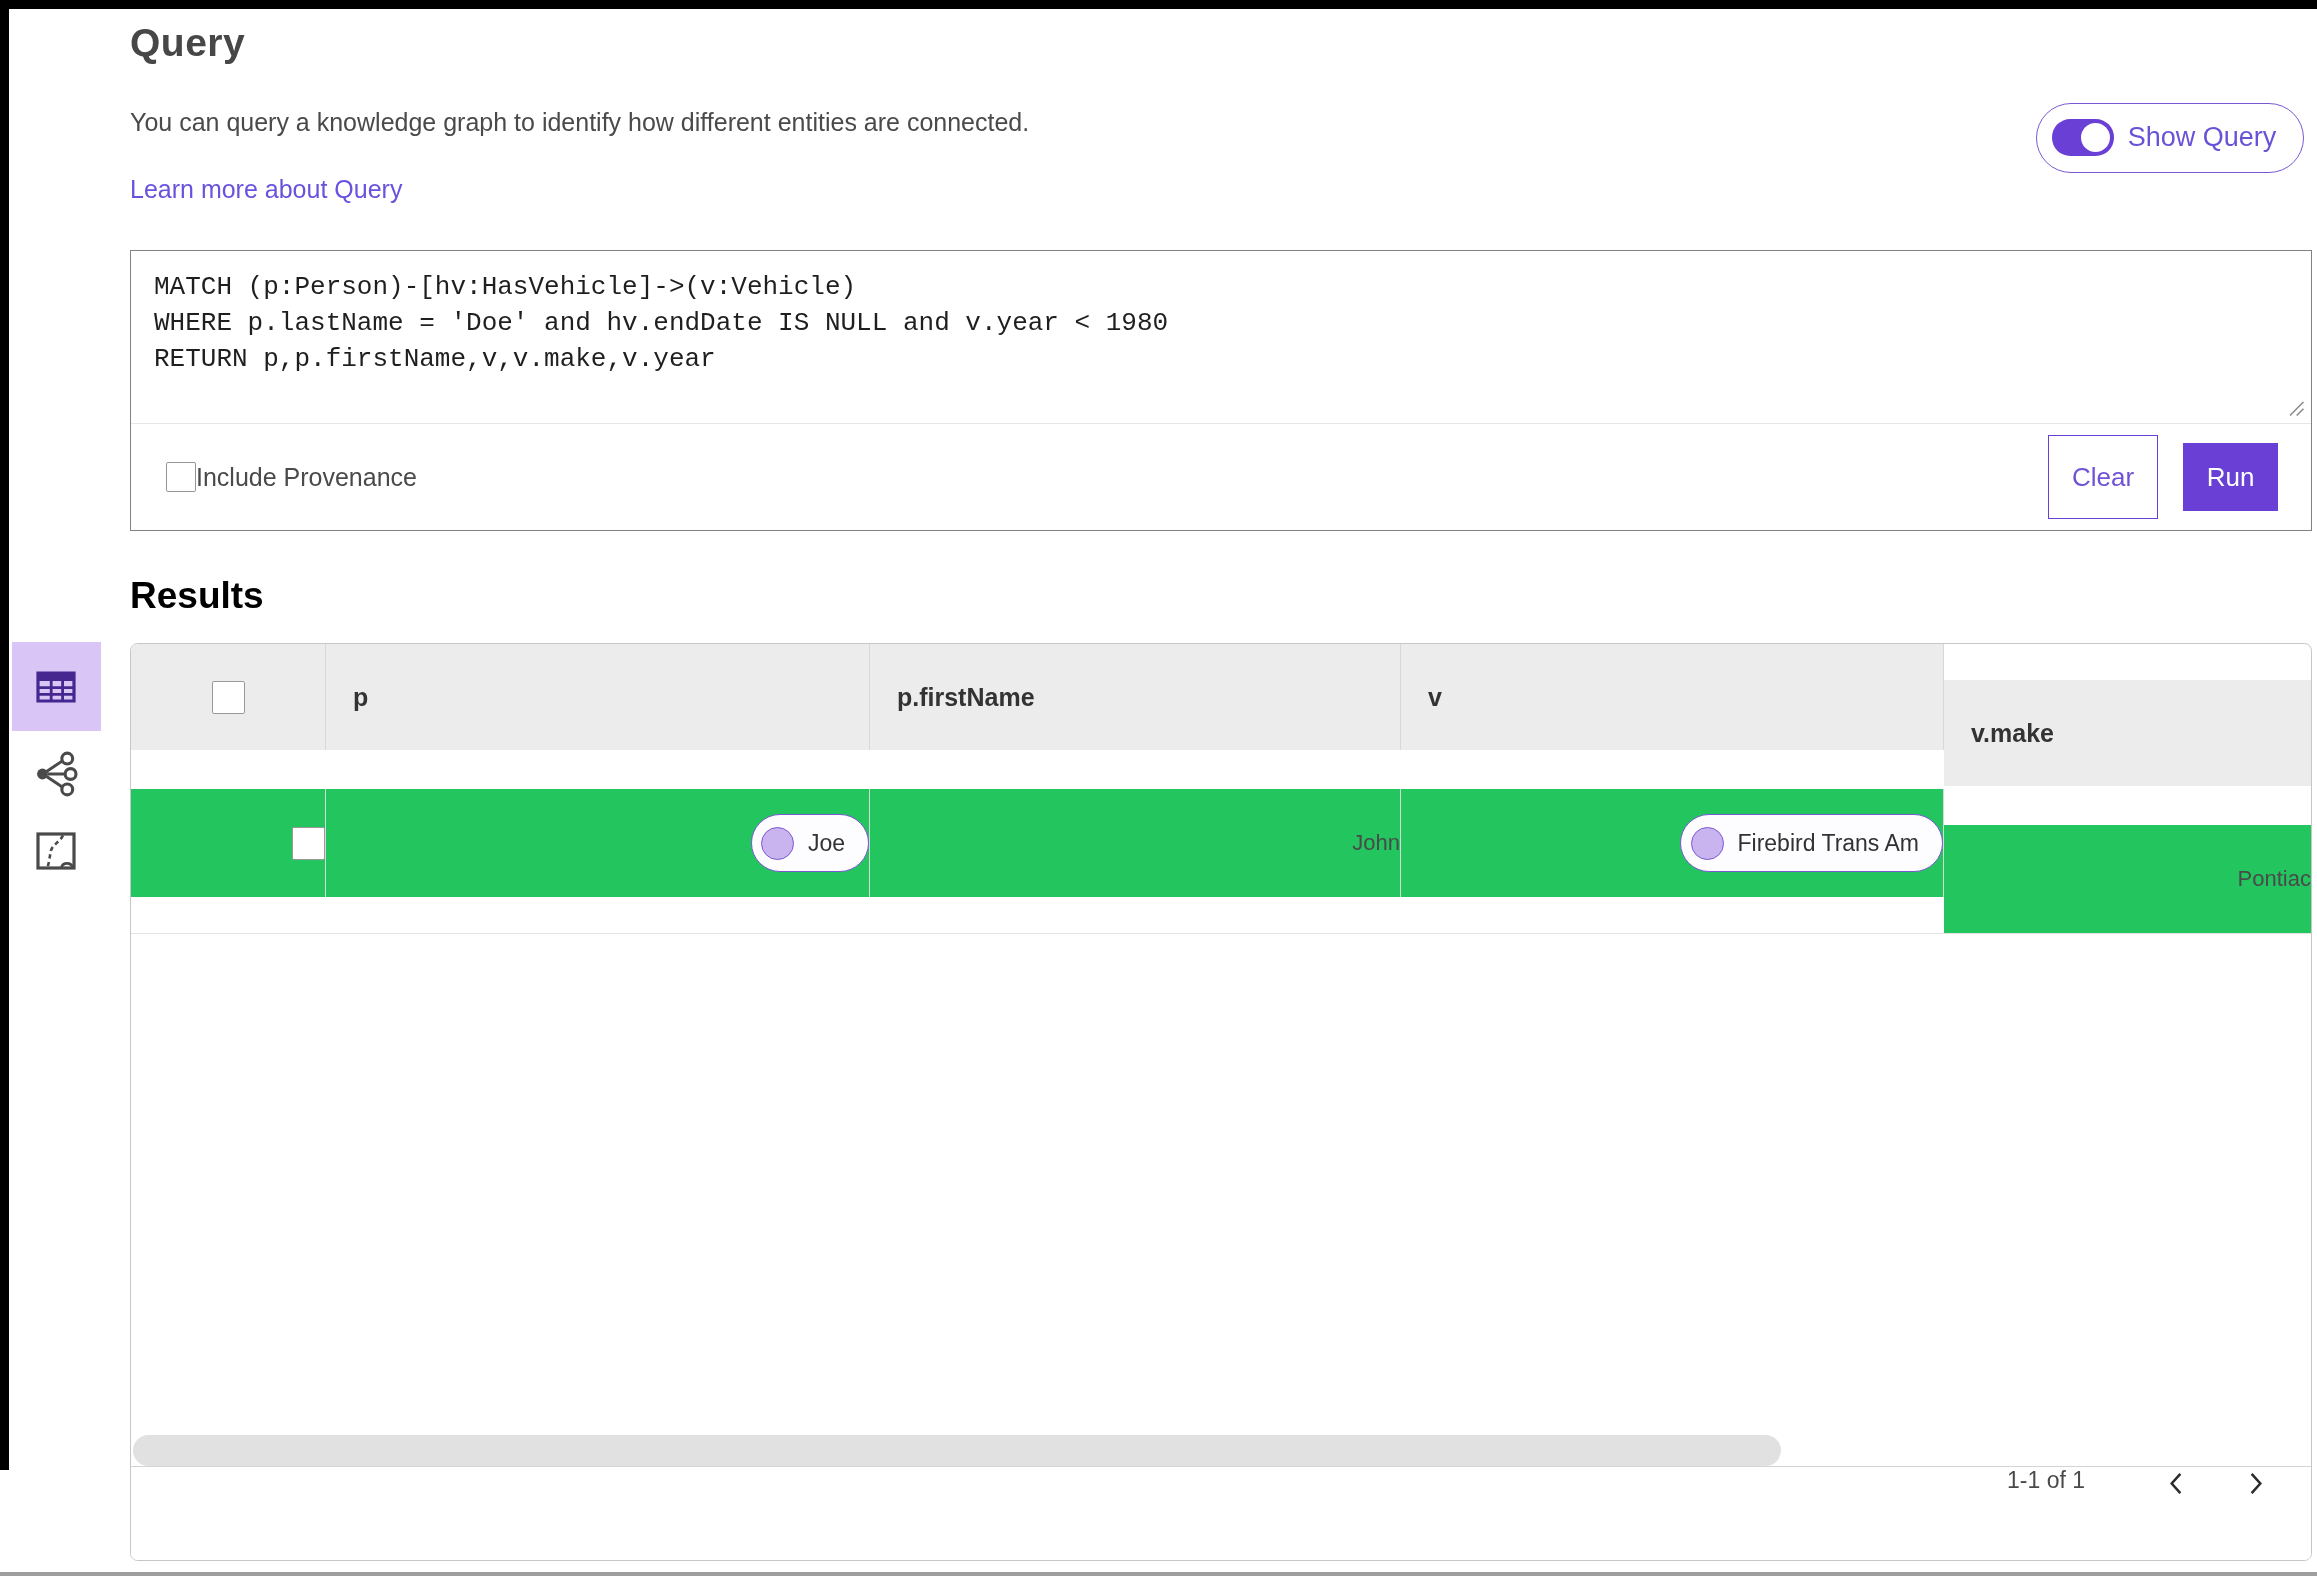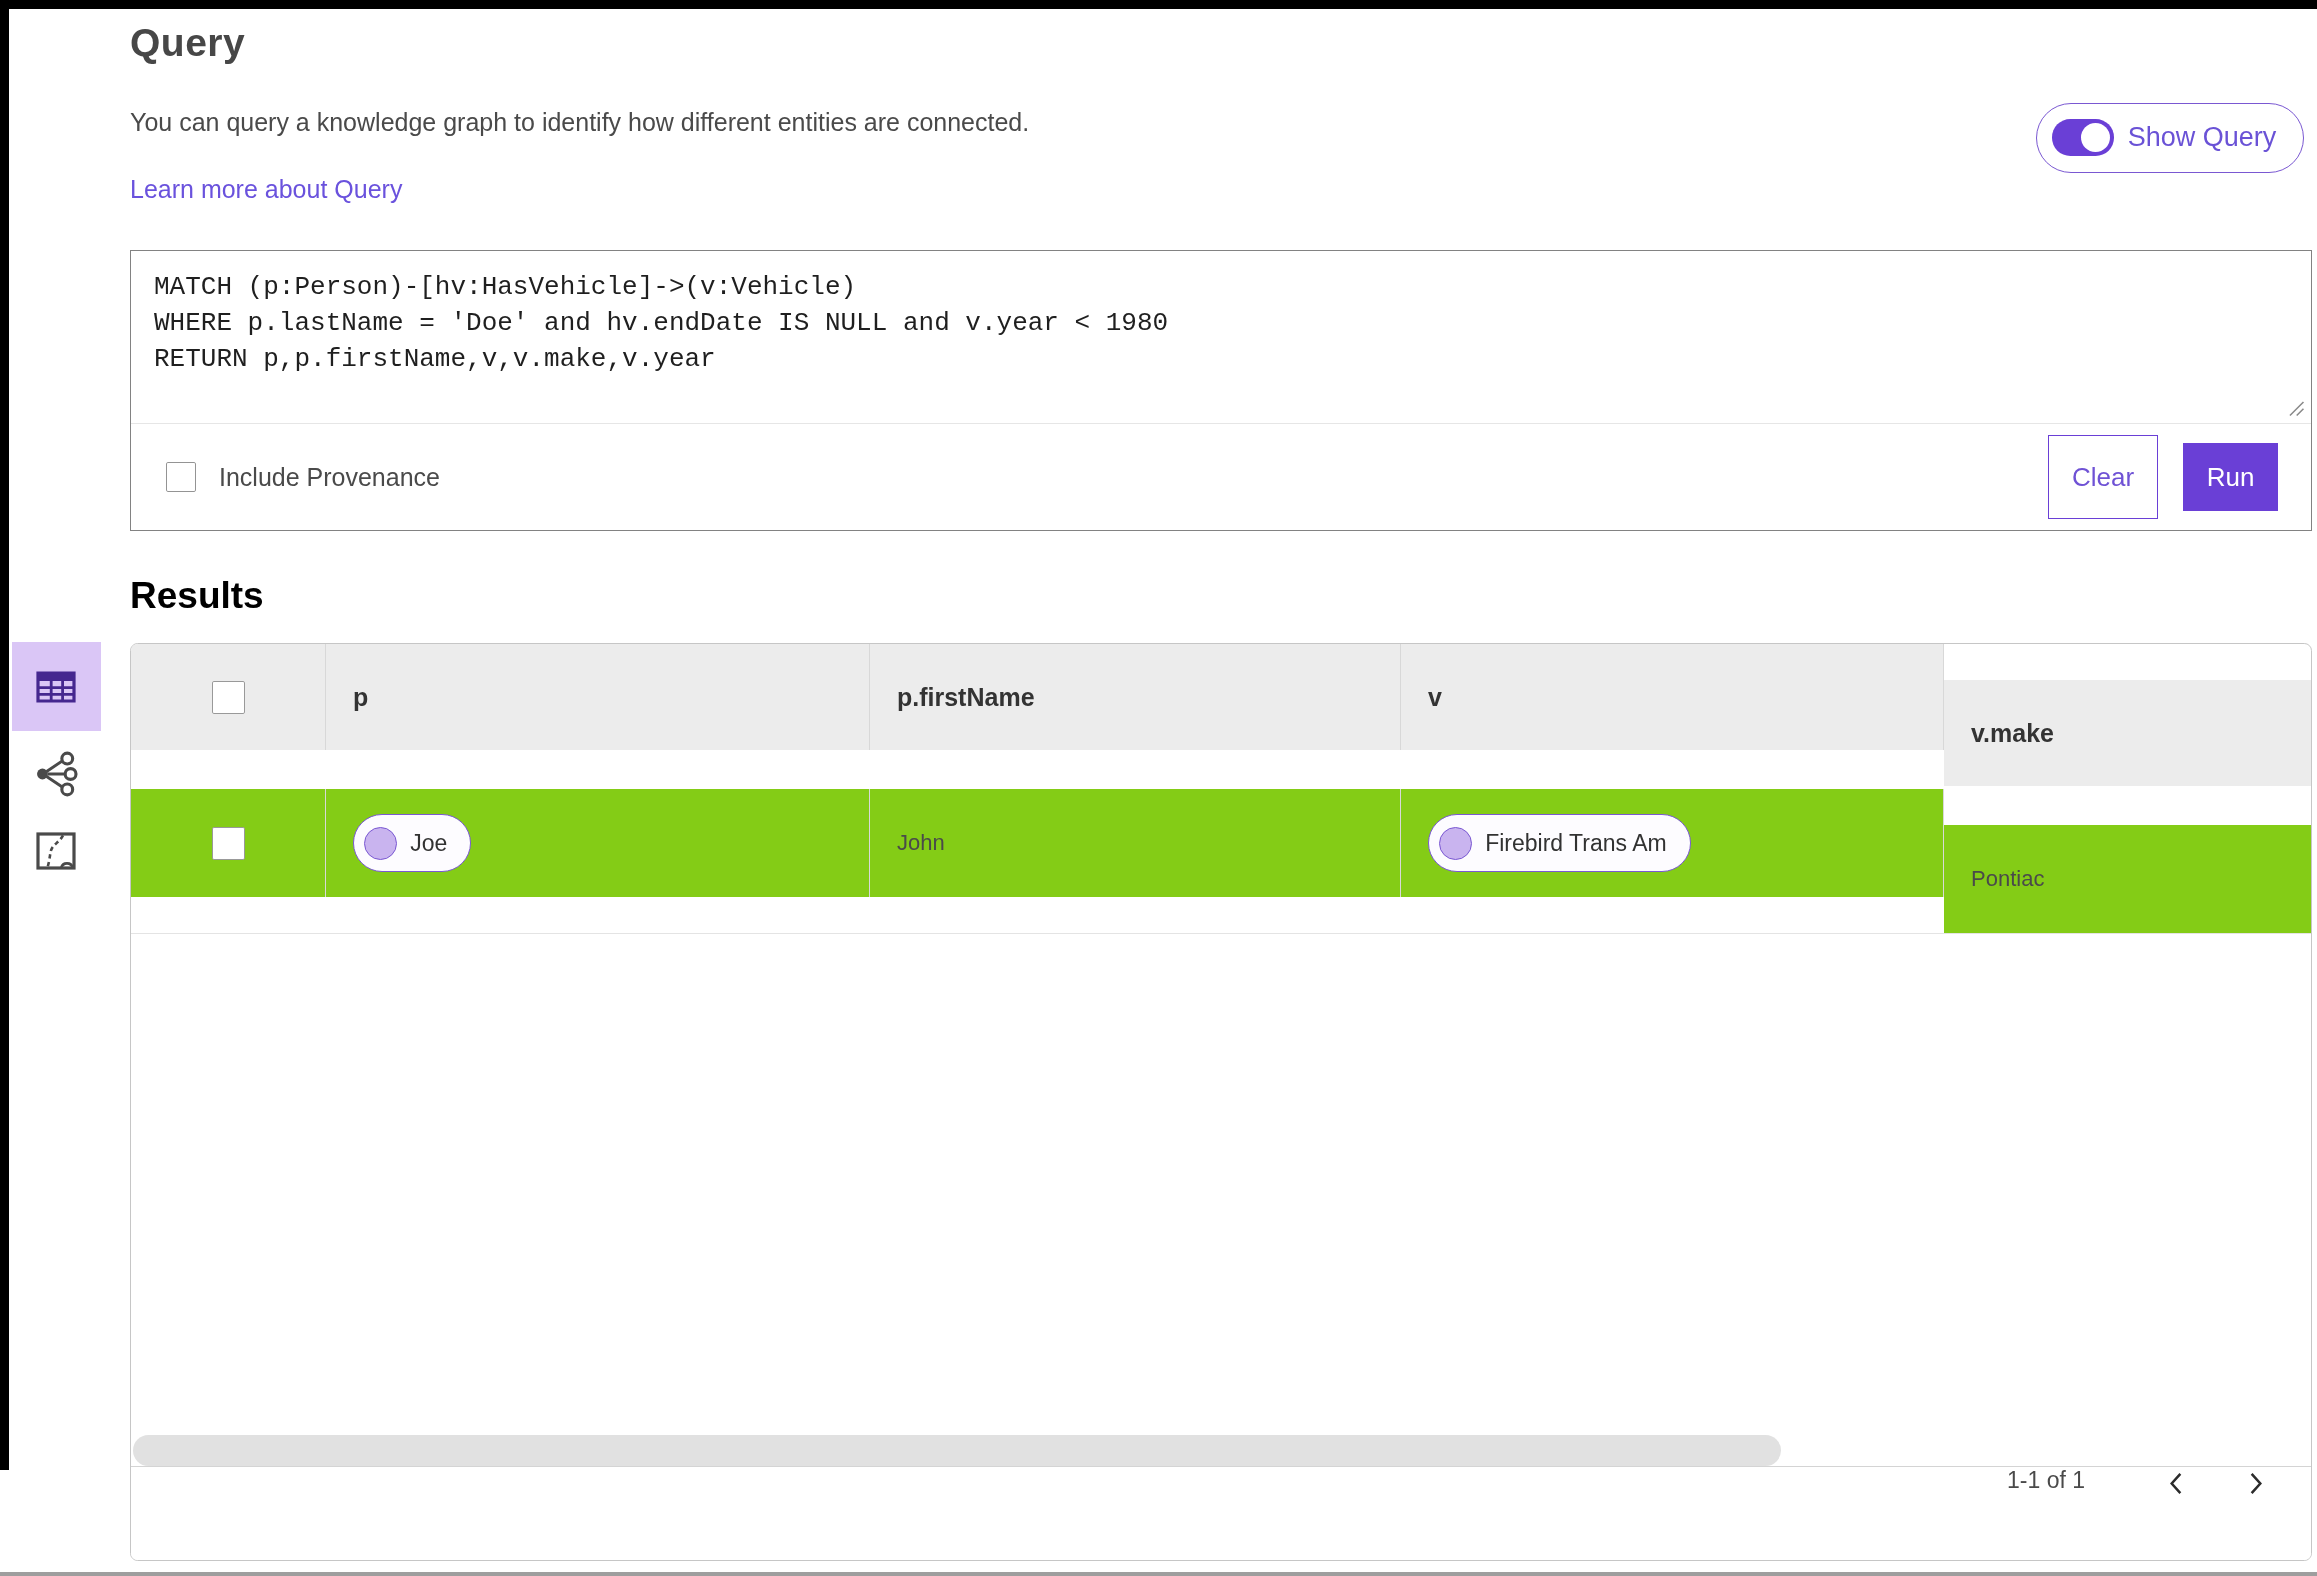--- a/index.html
+++ b/index.html
@@ -23,42 +23,42 @@
 
   
   .query-panel{margin-top:46px;border:1.9px solid #828282;background:#fff;}
   .ta-wrap{position:relative;height:172px;border-bottom:1.9px solid #e6e6e6;}
   .query-text{width:100%;height:100%;box-sizing:border-box;border:none;resize:none;outline:none;
     padding:17.4px 23px;font-family:"Liberation Mono","DejaVu Sans Mono",monospace;
     font-size:26px;line-height:36px;color:#1f1f1f;background:#fff;overflow:hidden;}
   .grip{position:absolute;right:5.8px;bottom:5.8px;}
   .panel-footer{height:106px;display:flex;align-items:center;padding:0 33px 0 35px;}
   .cb{width:30px;height:30px;background:#fff;border:1.9px solid #949494;border-radius:1.9px;box-sizing:border-box;cursor:pointer;flex:none;}
-  .cb-label{margin-left:23px;font-size:25px;color:#4a4a4a;}
+  .cb-label{font-size:25px;color:#4a4a4a;}
   .spacer{flex:1;}
   .btn-clear{width:110px;height:84px;background:#fff;border:1.9px solid #6a3fd6;color:#6f52d5;
     font-size:26px;font-family:inherit;cursor:pointer;margin-right:25px;}
   .btn-run{width:95px;height:68px;background:#6a3fd6;border:none;color:#fff;
     font-size:26px;font-family:inherit;cursor:pointer;}
 
   h2{margin:44px 0 0 0;font-size:37px;font-weight:bold;color:#000000;}
 
   
   .icon-rail{position:absolute;left:11.6px;top:642px;width:89px;display:flex;flex-direction:column;align-items:center;}
   .rail-item{width:89px;height:89px;display:flex;align-items:center;justify-content:center;cursor:pointer;}
   .rail-item.selected{background:#dac6f6;}
   .rail-item + .rail-item{margin-top:7.7px;height:70px;}
 
   
   .table-card{position:relative;margin-top:26px;width:2182px;height:918px;box-sizing:border-box;
     border:1px solid #c6c6c6;border-radius:7.7px;background:#fff;overflow:hidden;}
   .trow{display:flex;width:100%;}
   .thead .cell{background:#ececec;height:106px;font-weight:bold;font-size:25px;color:#333;}
   .thead{border-bottom:3.9px solid #fff;}
-  .tdata .cell{background:#84cc16;height:108px;font-size:22px;color:#4a4a4a;}
+  .tdata .cell{background:#22c55e;height:108px;font-size:22px;color:#4a4a4a;justify-content:flex-end;}
   .tdata{border-bottom:1.9px solid #e4e4e4;}
   .cell{display:flex;align-items:center;box-sizing:border-box;padding-left:27px;flex:none;}
   .cell.divider{border-right:1.9px solid #d8d8d8;}
   .col-check{width:195px;justify-content:center;padding-left:0;}
   .col-p{width:544px;}
   .col-fn{width:531px;}
   .col-v{width:543px;}
   .col-make{flex:1;margin-top:36px;}
   .cb-table{width:33px;height:33px;background:#fff;border:1.9px solid #999;border-radius:1.9px;box-sizing:border-box;cursor:pointer;}
 

